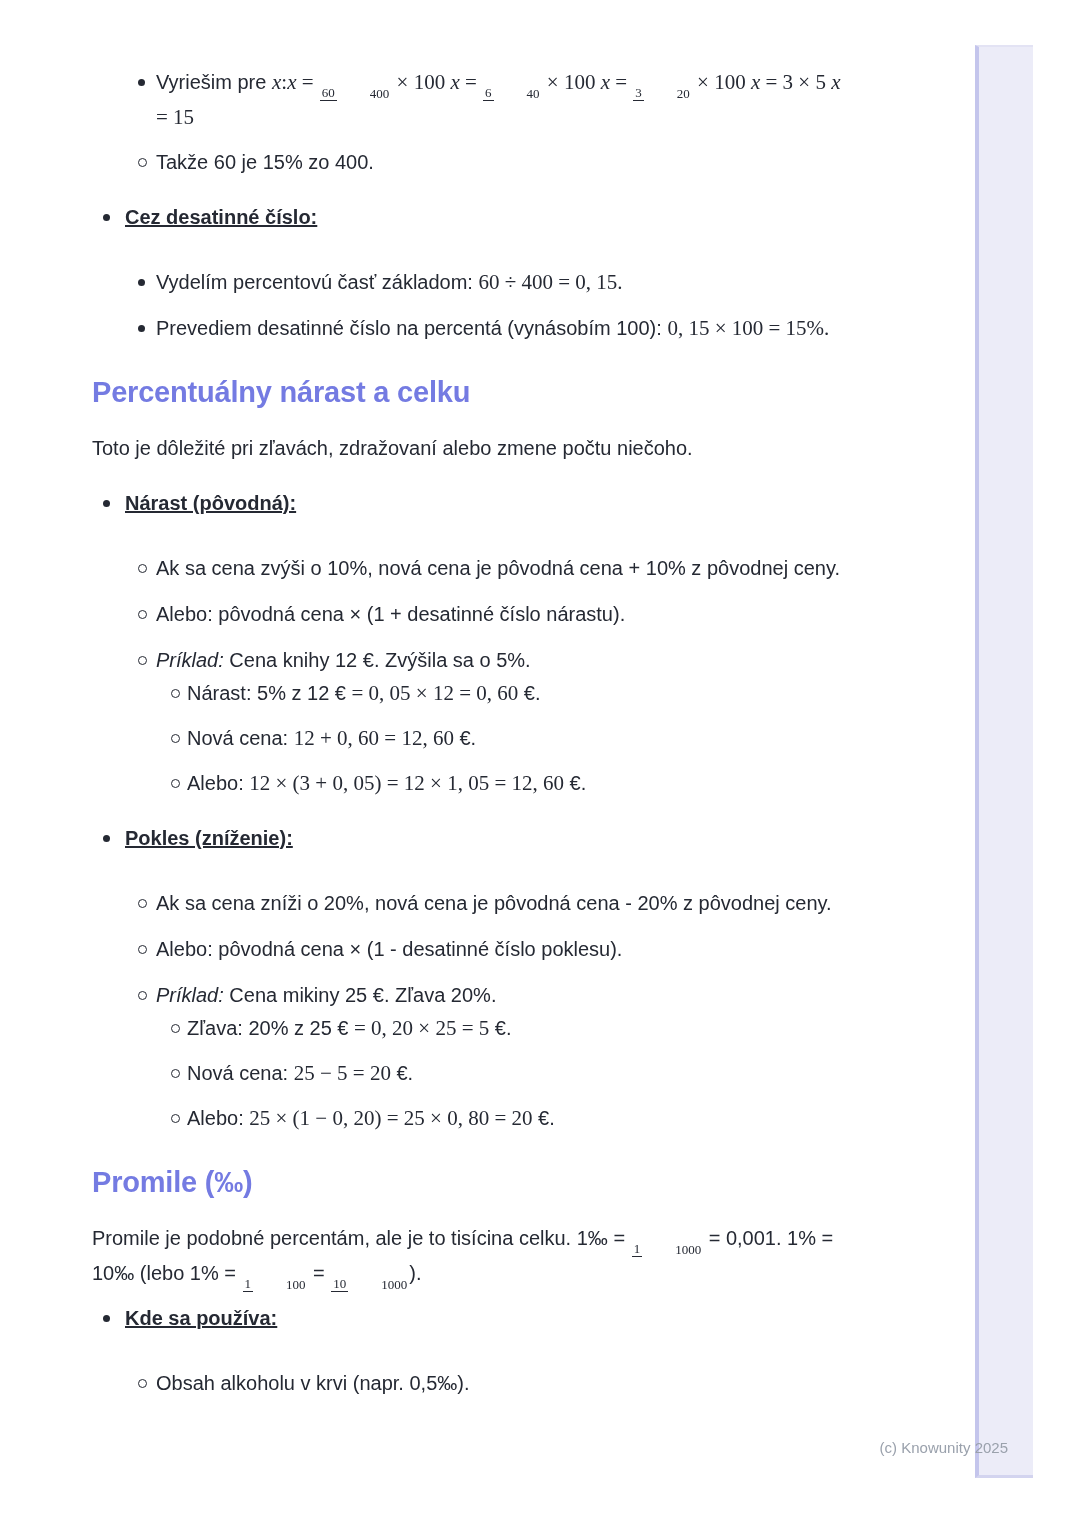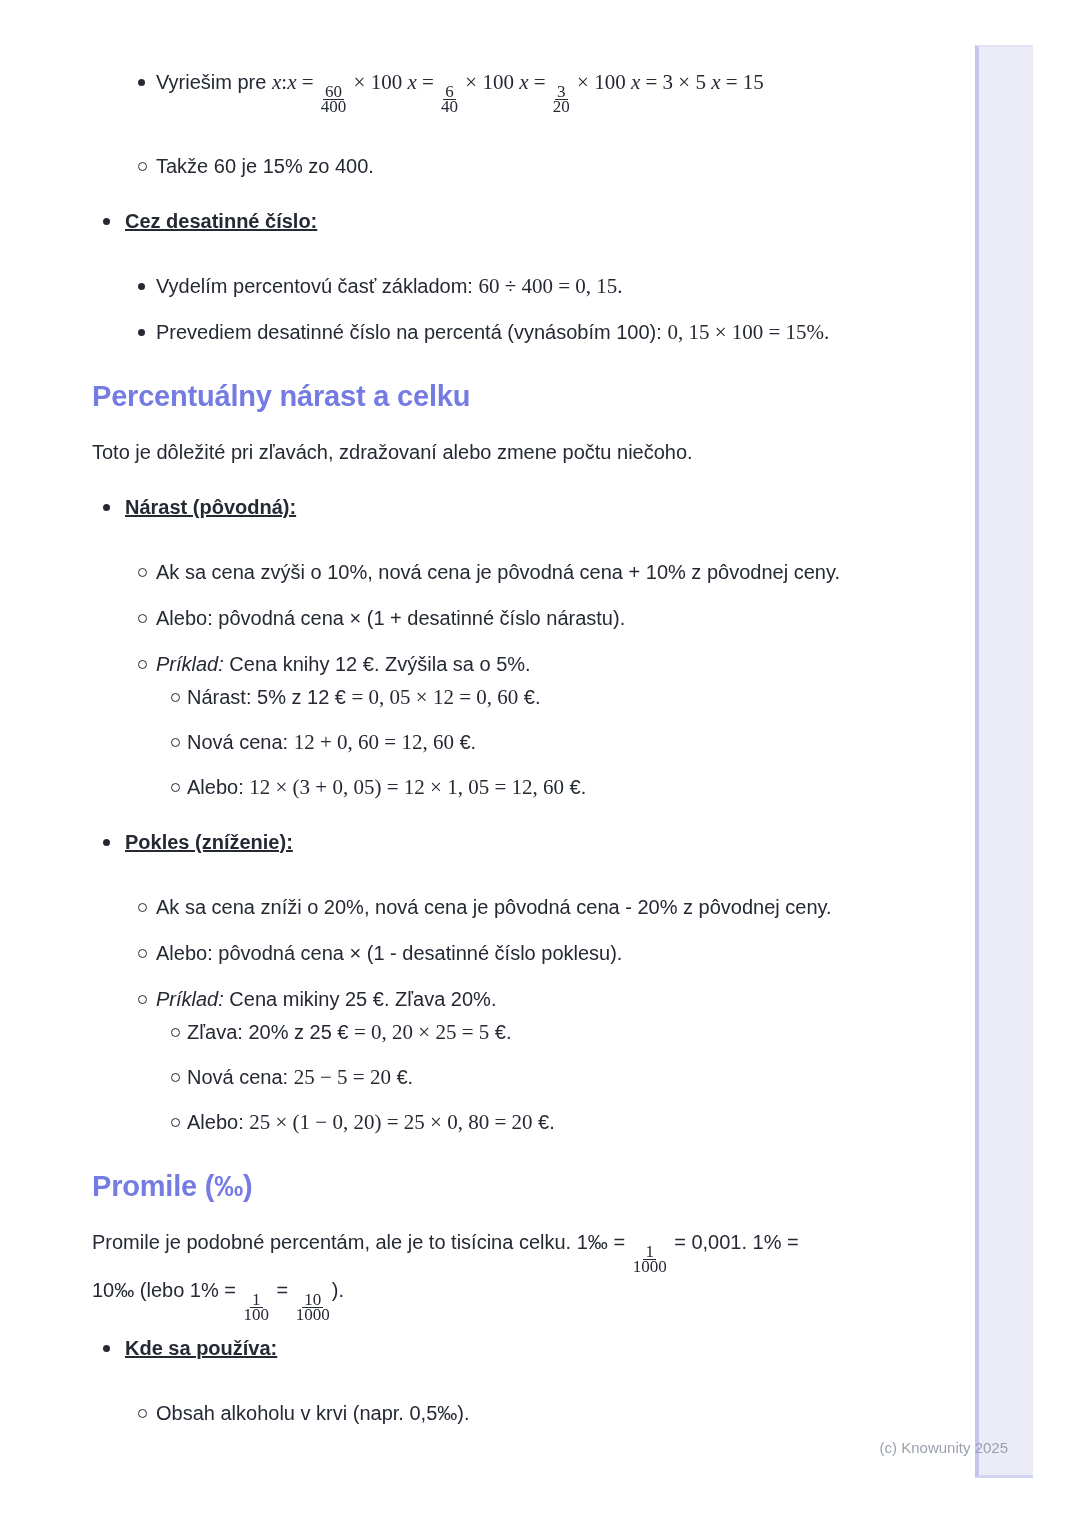--- a/index.html
+++ b/index.html
@@ -71,27 +71,27 @@
     width:9px;height:9px;border-radius:50%;
     border:1.8px solid var(--text);
     box-sizing:border-box;background:transparent;top:12px;
   }
   .t{font-family:"Liberation Sans",sans-serif;}
   .it{font-style:italic;}
   .math{font-family:"Liberation Serif",serif;font-size:21px;}
   .mit{font-family:"Liberation Serif",serif;font-size:21px;font-style:italic;}
   .frac{
     display:inline-flex;
-    flex-direction:column;
     align-items:center;
     font-family:"Liberation Serif",serif;
-    font-size:17px;
+    font-size:13px;
     line-height:14px;
     vertical-align:-8px;
     margin:0 1px;
+    gap:32px;
   }
   .frac .num{border-bottom:1.2px solid currentColor;padding:0 2px;}
   .frac .den{padding:0 1px;text-align:center;}
   .watermark{
     position:absolute;
     top:1439px;
     right:72px;
     font-size:15px;
     color:var(--watermark);
     z-index:3;
@@ -106,21 +106,21 @@
     <div class="li lv2"><span class="marker disc"></span><span class="li-body"><span class="t">Vyriešim pre </span><span class="mit">x</span><span class="math">:</span><span class="mit">x</span><span class="math"> = </span><span class="frac">
           <span class="num">60</span>
           <span class="den">400</span>
         </span><span class="math"> × 100 </span><span class="mit">x</span><span class="math"> = </span><span class="frac">
           <span class="num">6</span>
           <span class="den">40</span>
         </span><span class="math"> × 100 </span><span class="mit">x</span><span class="math"> = </span><span class="frac">
           <span class="num">3</span>
           <span class="den">20</span>
         </span><span class="math"> × 100 </span><span class="mit">x</span><span class="math"> = 3 × 5 </span><span class="mit">x</span><span class="math"> = 15</span></span></div>
-    <div class="li lv2" style="margin-top: 36px;"><span class="marker circle"></span><span class="li-body"><span class="t">Takže 60 je 15% zo 400.</span></span></div>
+    <div class="li lv2" style="margin-top: 12px;"><span class="marker circle"></span><span class="li-body"><span class="t">Takže 60 je 15% zo 400.</span></span></div>
     <div class="li lv1 bold"><span class="marker disc"></span><span class="li-body"><span class="t">Cez desatinné číslo:</span></span></div>
     <div class="li lv2"><span class="marker disc"></span><span class="li-body"><span class="t">Vydelím percentovú časť základom: </span><span class="math">60 ÷ 400 = 0, 15.</span></span></div>
     <div class="li lv2"><span class="marker disc"></span><span class="li-body"><span class="t">Prevediem desatinné číslo na percentá (vynásobím 100): </span><span class="math">0, 15 × 100 = 15%.</span></span></div>
     <h2 class="heading">Percentuálny nárast a celku</h2>
     <p class="para"><span class="t">Toto je dôležité pri zľavách, zdražovaní alebo zmene počtu niečoho.</span></p>
     <div class="li lv1 bold"><span class="marker disc"></span><span class="li-body"><span class="t">Nárast (pôvodná):</span></span></div>
     <div class="li lv2"><span class="marker circle"></span><span class="li-body"><span class="t">Ak sa cena zvýši o 10%, nová cena je pôvodná cena + 10% z pôvodnej ceny.</span></span></div>
     <div class="li lv2"><span class="marker circle"></span><span class="li-body"><span class="t">Alebo: pôvodná cena × (1 + desatinné číslo nárastu).</span></span></div>
     <div class="li lv2"><span class="marker circle"></span><span class="li-body"><span class="t it">Príklad:</span><span class="t"> Cena knihy 12 €. Zvýšila sa o 5%.</span></span></div>
     <div class="li lv3"><span class="marker circle"></span><span class="li-body"><span class="t">Nárast: 5% z 12 € </span><span class="math">= 0, 05 × 12 = 0, 60</span><span class="t"> €.</span></span></div>

